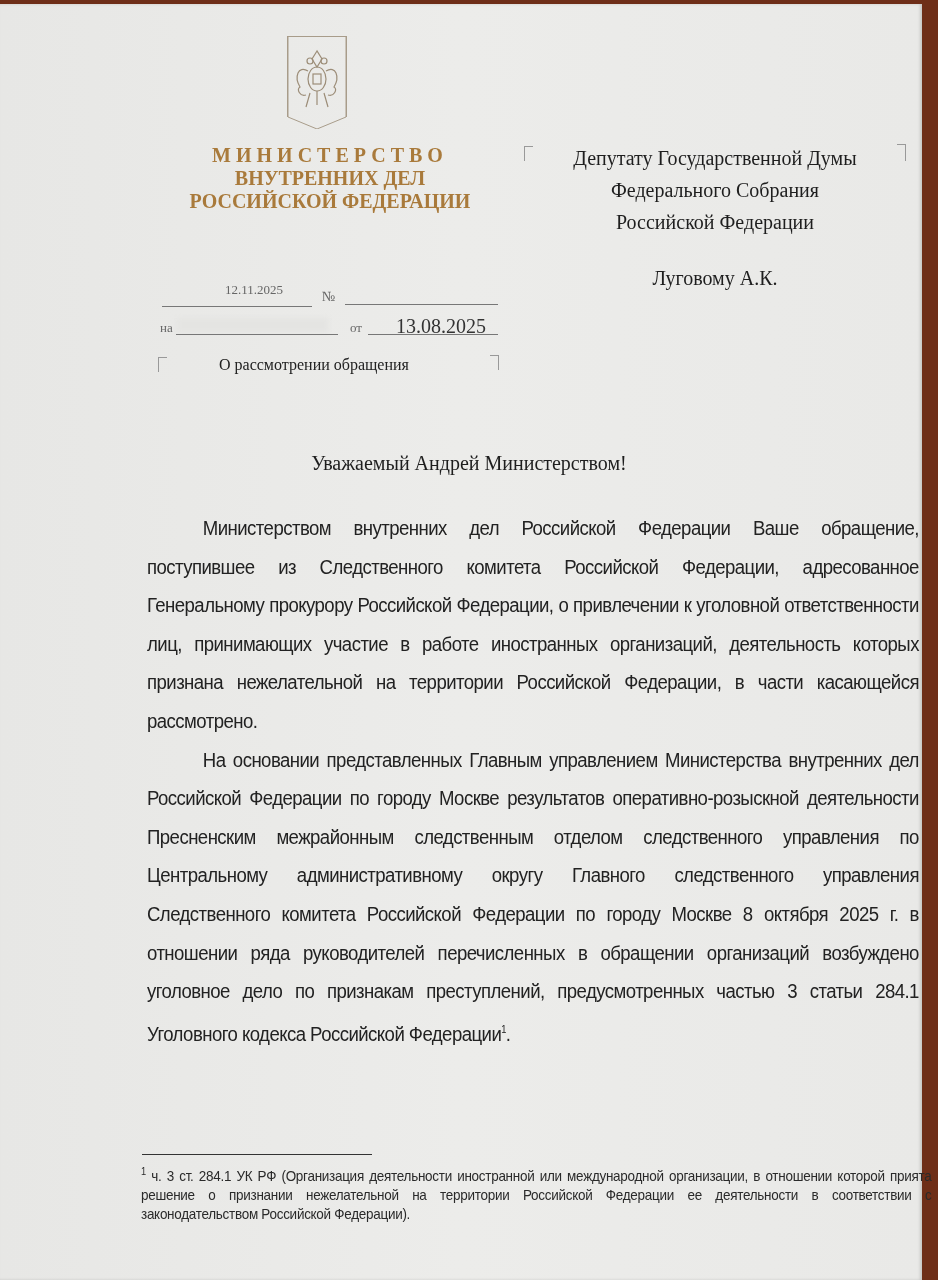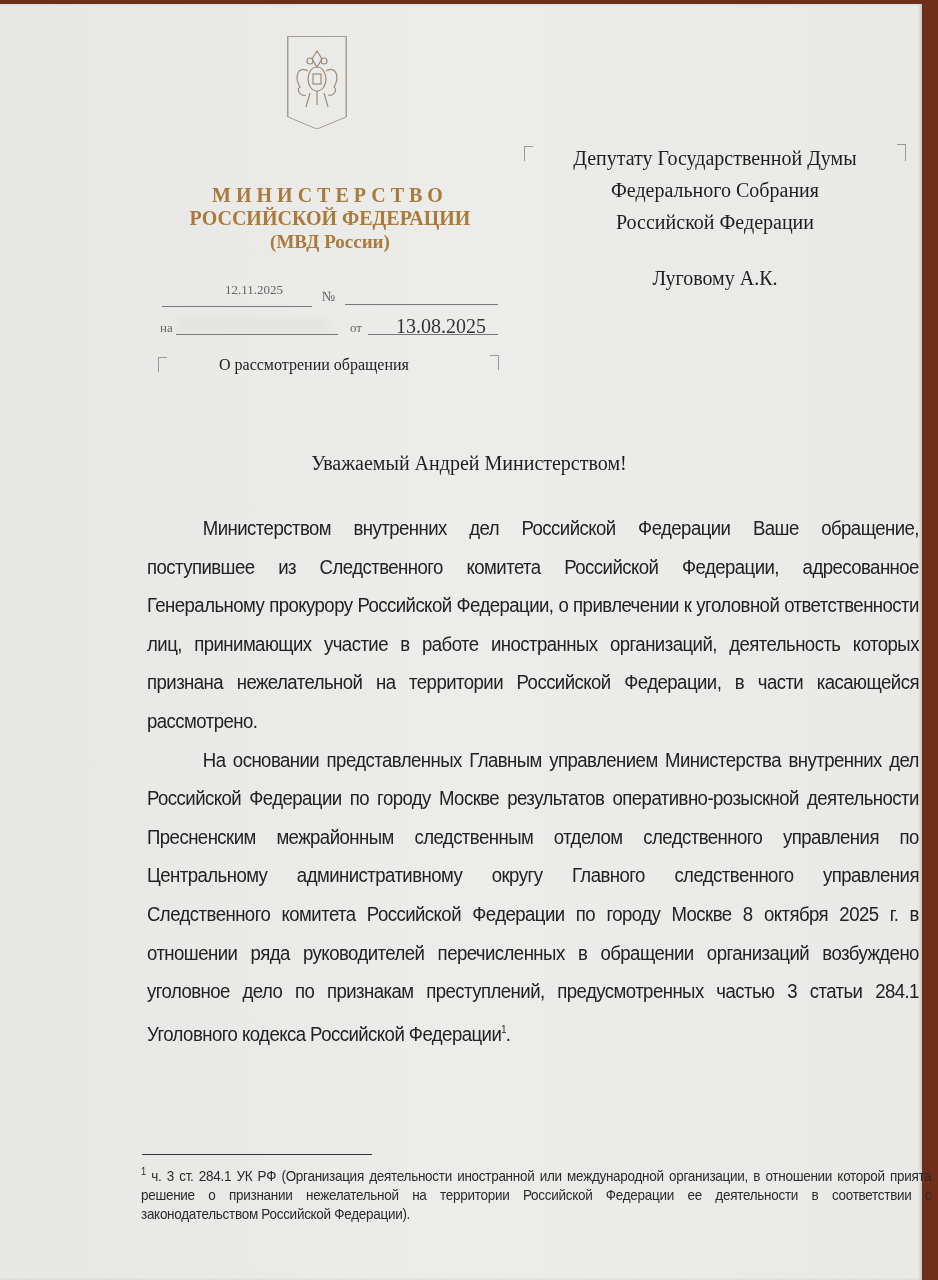--- a/index.html
+++ b/index.html
@@ -16,21 +16,21 @@
   .abs { position: absolute; }
   .emblem {
     left: 287px; top: 32px; width: 58px; height: 80px;
     border: 1px solid #a89c8a; border-bottom: none;
   }
   .emblem svg { display: block; }
   .org {
     left: 160px; top: 140px; width: 340px; text-align: center;
     color: #a97a3b; font-size: 20px; line-height: 23px; font-weight: bold;
   }
-  .org .l1 { letter-spacing: 5px; margin-top: 40px; }
+  .org .l1 { letter-spacing: 5px; }
   .org .l4 { font-size: 19px; }
   .hdr-small { color: #666; font-size: 13px; }
   .line { border-bottom: 1px solid #777; height: 0; }
   .bracket { width: 8px; height: 14px; border-color: #999; border-style: solid; }
   .addr {
     left: 540px; top: 138px; width: 350px; text-align: center;
     font-size: 20px; line-height: 32px; color: #1e1e1e;
   }
   .salute { left: 0; width: 938px; top: 448px; text-align: center; font-size: 20px; color: #1e1e1e; }
   .body-text {
@@ -64,22 +64,22 @@
         <path d="M22 56 L18 70 M36 56 L40 70 M29 54 L29 68"></path>
         <circle cx="22" cy="24" r="3"></circle>
           <circle cx="36" cy="24" r="3"></circle>
         <rect x="25" y="37" width="8" height="10"></rect>
       </g>
     </svg>
   </div>
 
   <div class="abs org">
     <div class="l1">МИНИСТЕРСТВО</div>
+    <div>ВНУТРЕННИХ ДЕЛ</div>
     <div>РОССИЙСКОЙ ФЕДЕРАЦИИ</div>
-    <div class="l4">(МВД России)</div>
   </div>
 
   <div class="abs hdr-small" style="left:225px;top:278px;">12.11.2025</div>
   <div class="abs line" style="left:162px;top:302px;width:150px;"></div>
   <div class="abs hdr-small" style="left:322px;top:285px;font-size:14px;">№</div>
   <div class="abs line" style="left:345px;top:300px;width:153px;"></div>
 
   <div class="abs hdr-small" style="left:160px;top:316px;">на</div>
   <div class="abs" style="left:178px;top:314px;width:150px;height:14px;background:#e4e4e2;filter:blur(2px);"></div>
   <div class="abs line" style="left:176px;top:330px;width:162px;"></div>

